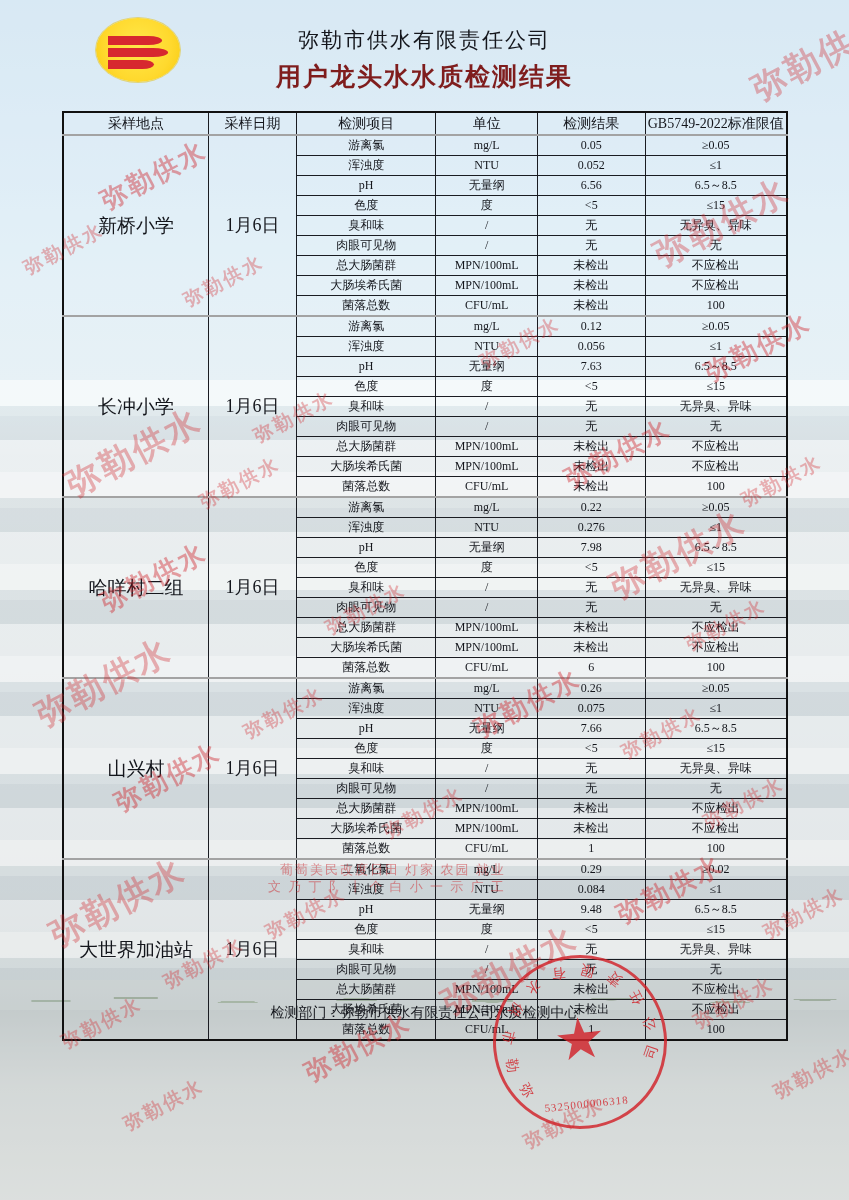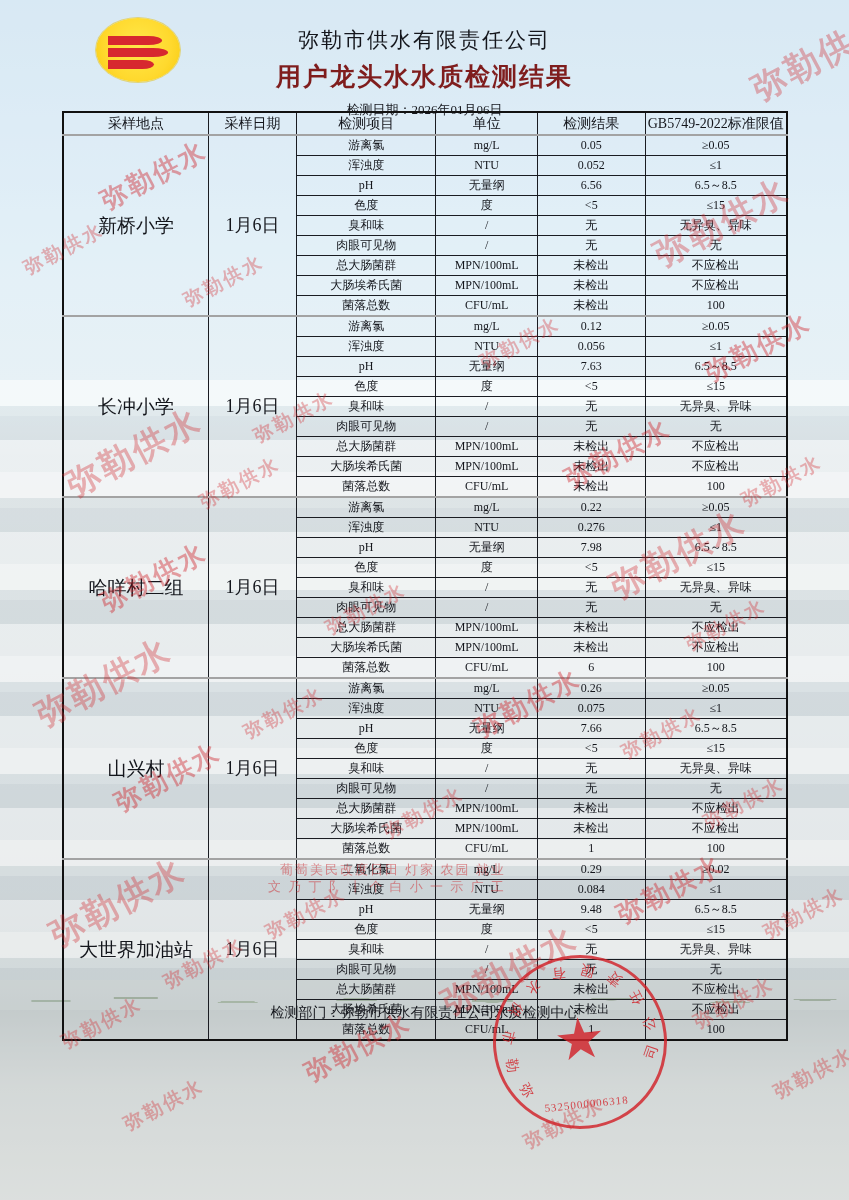--- a/index.html
+++ b/index.html
@@ -280,21 +280,20 @@
 
   <div class="logo">
     <div class="wave w1"></div>
     <div class="wave w2"></div>
     <div class="wave w3"></div>
   </div>
 
   <div class="title-block">
     <div class="title-1">弥勒市供水有限责任公司</div>
     <div class="title-2">用户龙头水水质检测结果</div>
-    <div class="title-3">检测日期：2026年01月06日</div>
   </div>
 
   <table class="report">
     <colgroup>
       <col class="col-site">
         <col class="col-date">
         <col class="col-item">
       <col class="col-unit">
         <col class="col-val">
         <col class="col-std">

